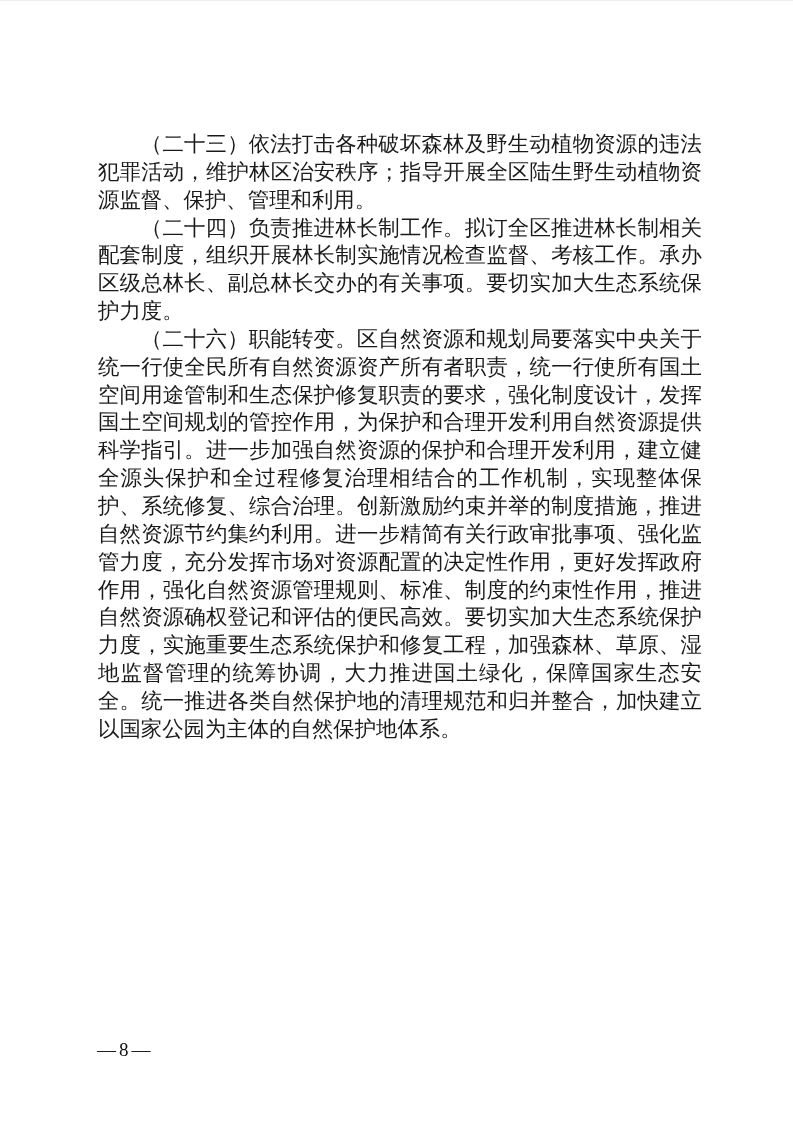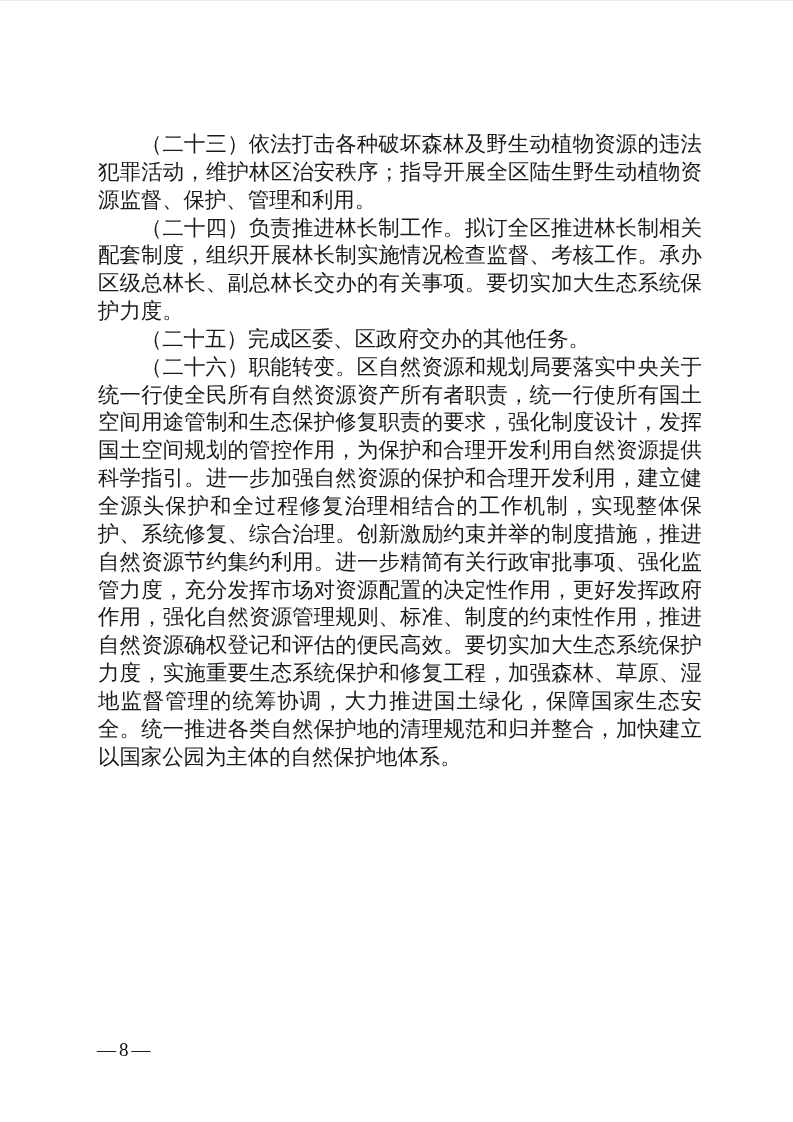--- a/index.html
+++ b/index.html
@@ -52,19 +52,18 @@
   }
 </style>
 </head>
 <body>
 
 <div class="page">
 
   <div class="doc-body">
     <p>（二十三）依法打击各种破坏森林及野生动植物资源的违法犯罪活动，维护林区治安秩序；指导开展全区陆生野生动植物资源监督、保护、管理和利用。</p>
     <p>（二十四）负责推进林长制工作。拟订全区推进林长制相关配套制度，组织开展林长制实施情况检查监督、考核工作。承办区级总林长、副总林长交办的有关事项。要切实加大生态系统保护力度。</p>
-    <p>（二十五）完成区委、区政府交办的其他任务。</p>
     <p>（二十六）职能转变。区自然资源和规划局要落实中央关于统一行使全民所有自然资源资产所有者职责，统一行使所有国土空间用途管制和生态保护修复职责的要求，强化制度设计，发挥国土空间规划的管控作用，为保护和合理开发利用自然资源提供科学指引。进一步加强自然资源的保护和合理开发利用，建立健全源头保护和全过程修复治理相结合的工作机制，实现整体保护、系统修复、综合治理。创新激励约束并举的制度措施，推进自然资源节约集约利用。进一步精简有关行政审批事项、强化监管力度，充分发挥市场对资源配置的决定性作用，更好发挥政府作用，强化自然资源管理规则、标准、制度的约束性作用，推进自然资源确权登记和评估的便民高效。要切实加大生态系统保护力度，实施重要生态系统保护和修复工程，加强森林、草原、湿地监督管理的统筹协调，大力推进国土绿化，保障国家生态安全。统一推进各类自然保护地的清理规范和归并整合，加快建立以国家公园为主体的自然保护地体系。</p>
   </div>
 
   <div class="page-num">—8—</div>
 
 </div>
 
 </body></html>

